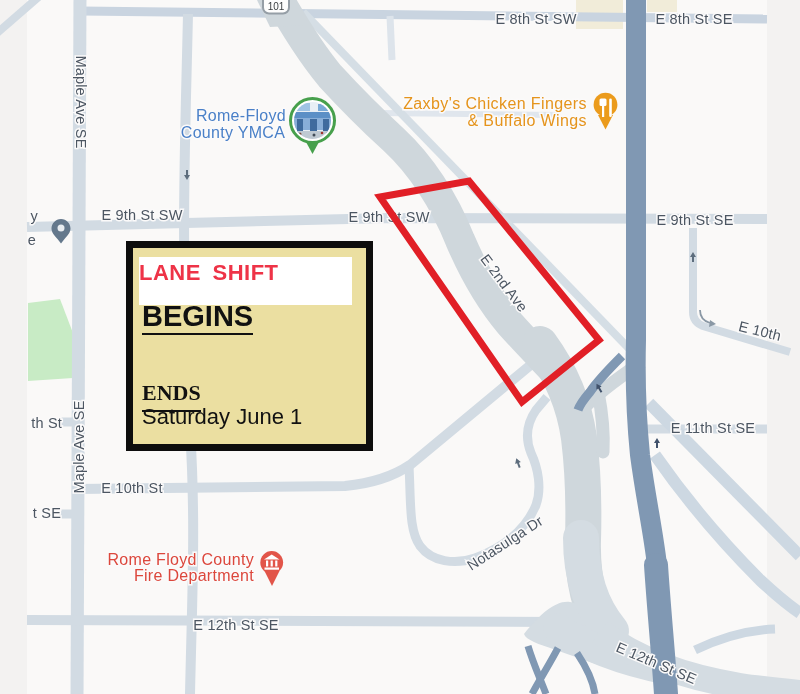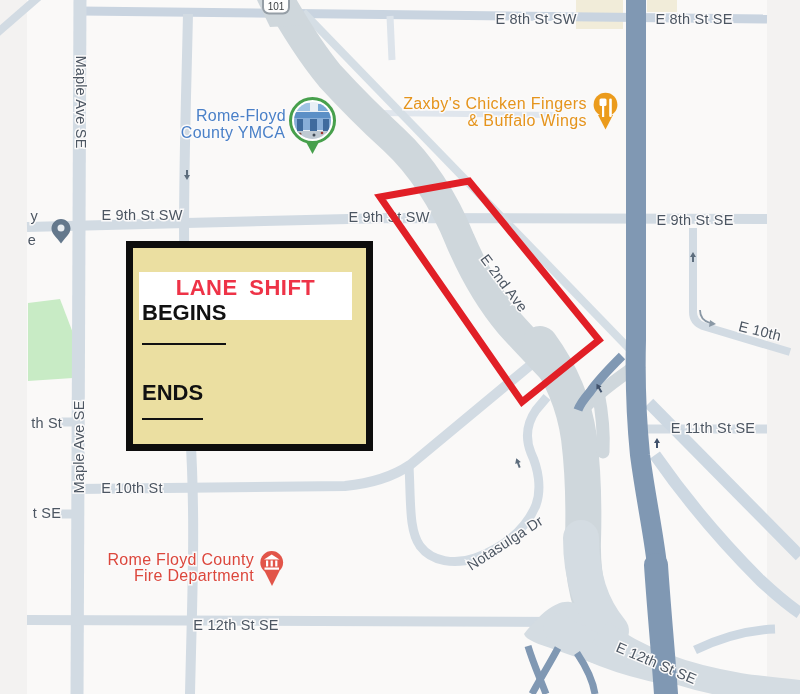--- a/index.html
+++ b/index.html
@@ -203,22 +203,23 @@
   <g>
     <path d="M61,219 C55.5,219 51.5,223.5 51.5,228.5 C51.5,232.5 54.5,235.5 57.5,239 L61,243.5 L64.5,239 C67.5,235.5 70.5,232.5 70.5,228.5 C70.5,223.5 66.5,219 61,219 Z" fill="#64788c"></path>
     <circle cx="61" cy="228" r="3.5" fill="#e8ecf0"></circle>
   </g>
 
   <polygon points="380,197 469,181 599,340 522,402" fill="none" stroke="#e11f26" stroke-width="7"></polygon>
 </svg>
 
 <div style="position:absolute;left:126px;top:241px;width:247px;height:210px;background:#ebdfa1;border:7px solid #0d0d0d;box-sizing:border-box;">
 
-  <div style="position:absolute;left:6px;top:24px;width:213px;height:48px;background:#ffffff;text-align:center;">
+  <div style="position:absolute;left:6px;top:9px;width:213px;height:48px;background:#ffffff;text-align:left;">
     <span style="font-size:22px;font-weight:bold;color:#ee3347;letter-spacing:0.5px;word-spacing:5px;line-height:32px;">LANE SHIFT</span>
   </div>
 
-  <div style="position:absolute;left:9px;top:52px;font-size:22px;font-weight:bold;color:#111;border-bottom:2.5px solid #111;padding-bottom:17px;">BEGINS</div>
-
-
-  <div style="position:absolute;left:9px;top:132px;font-size:22px;font-weight:bold;color:#111;border-bottom:2.5px solid #111;padding-bottom:12px;">ENDS</div>
-
+  <div style="position:absolute;left:9px;top:52px;font-size:29px;font-weight:bold;color:#111;border-bottom:2.5px solid #111;padding-bottom:0px;">BEGINS</div>
+
+
+  <div style="position:absolute;left:9px;top:132px;font-size:22px;font-weight:bold;color:#111;border-bottom:2.5px solid #111;padding-bottom:4px;font-family:Liberation Serif, serif;">ENDS</div>
+
+  <div style="position:absolute;left:9px;top:156px;font-size:22px;color:#111;">Saturday June 1</div>
 </div>
 
 </body></html>

